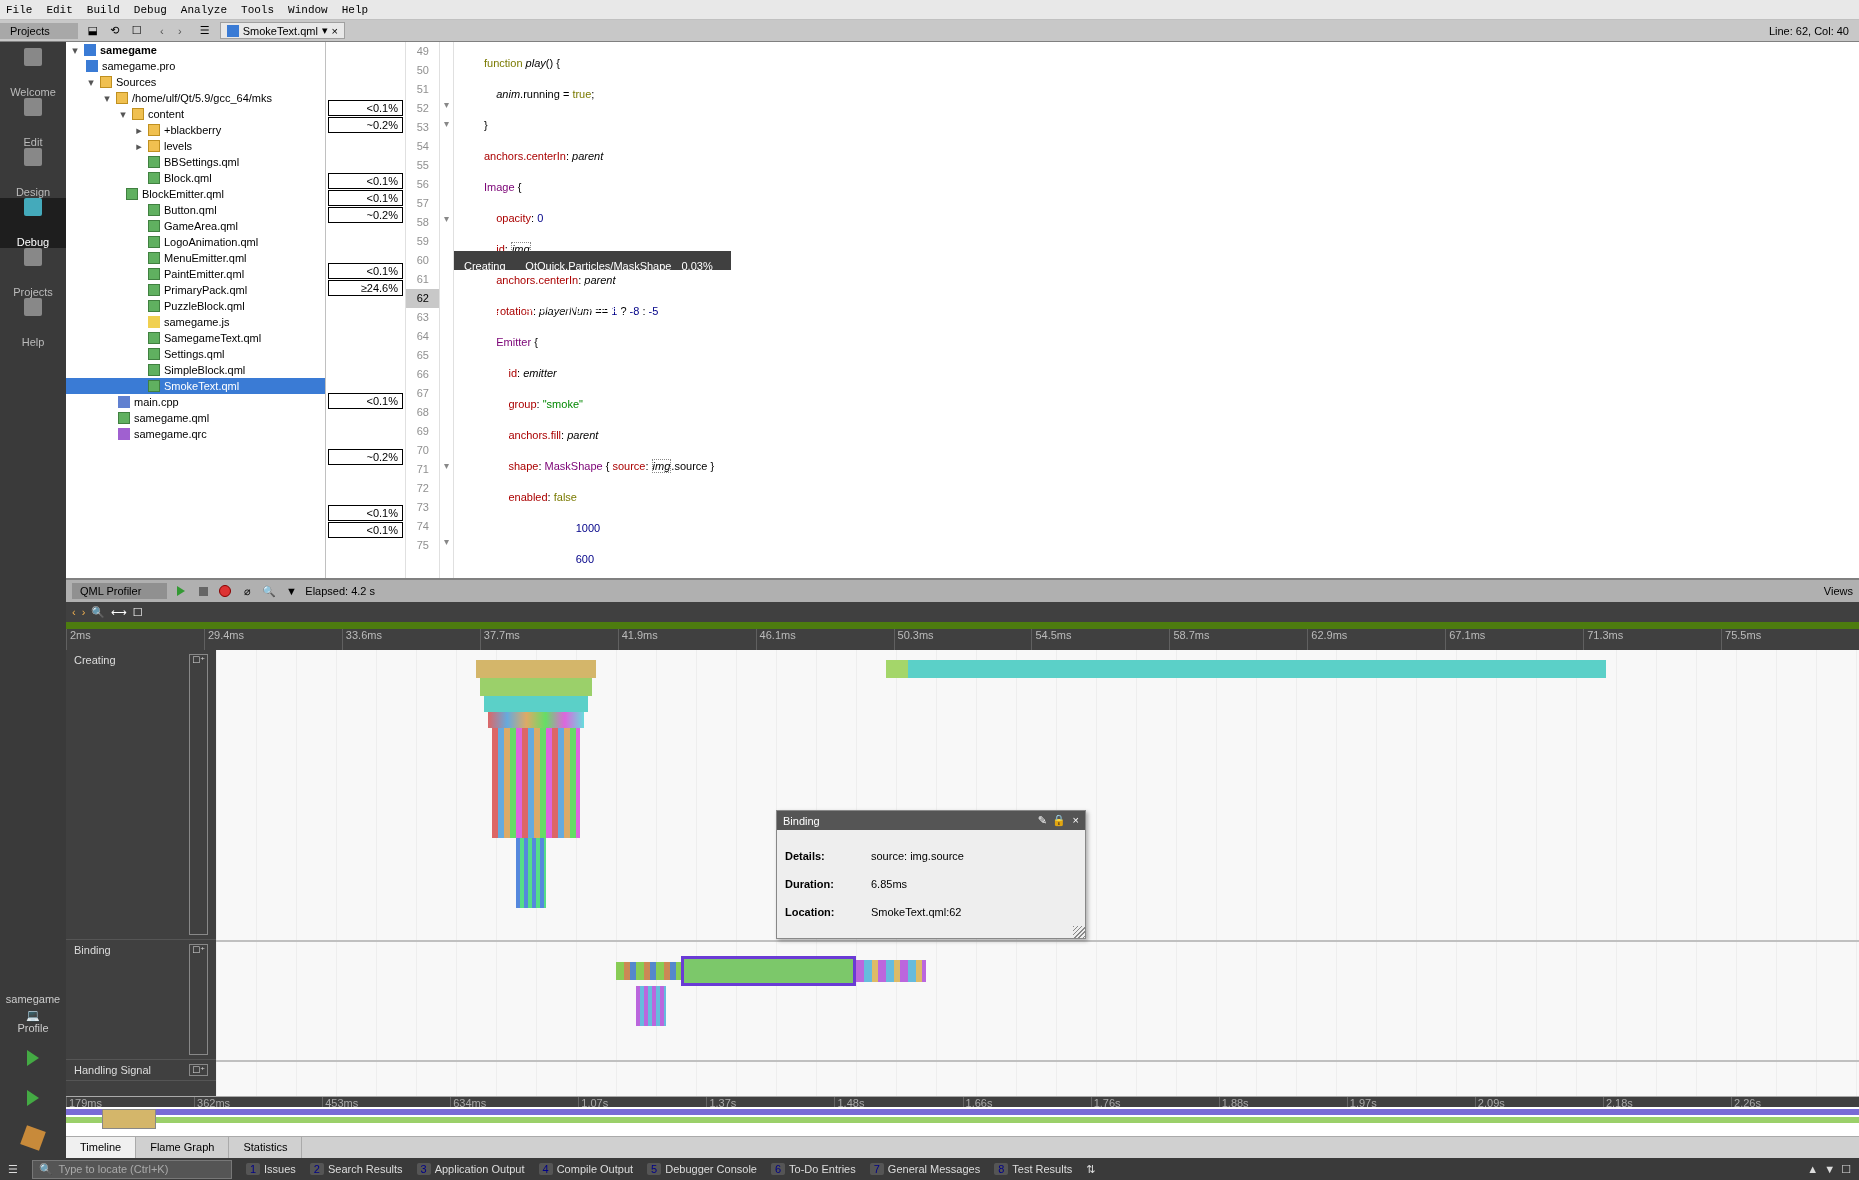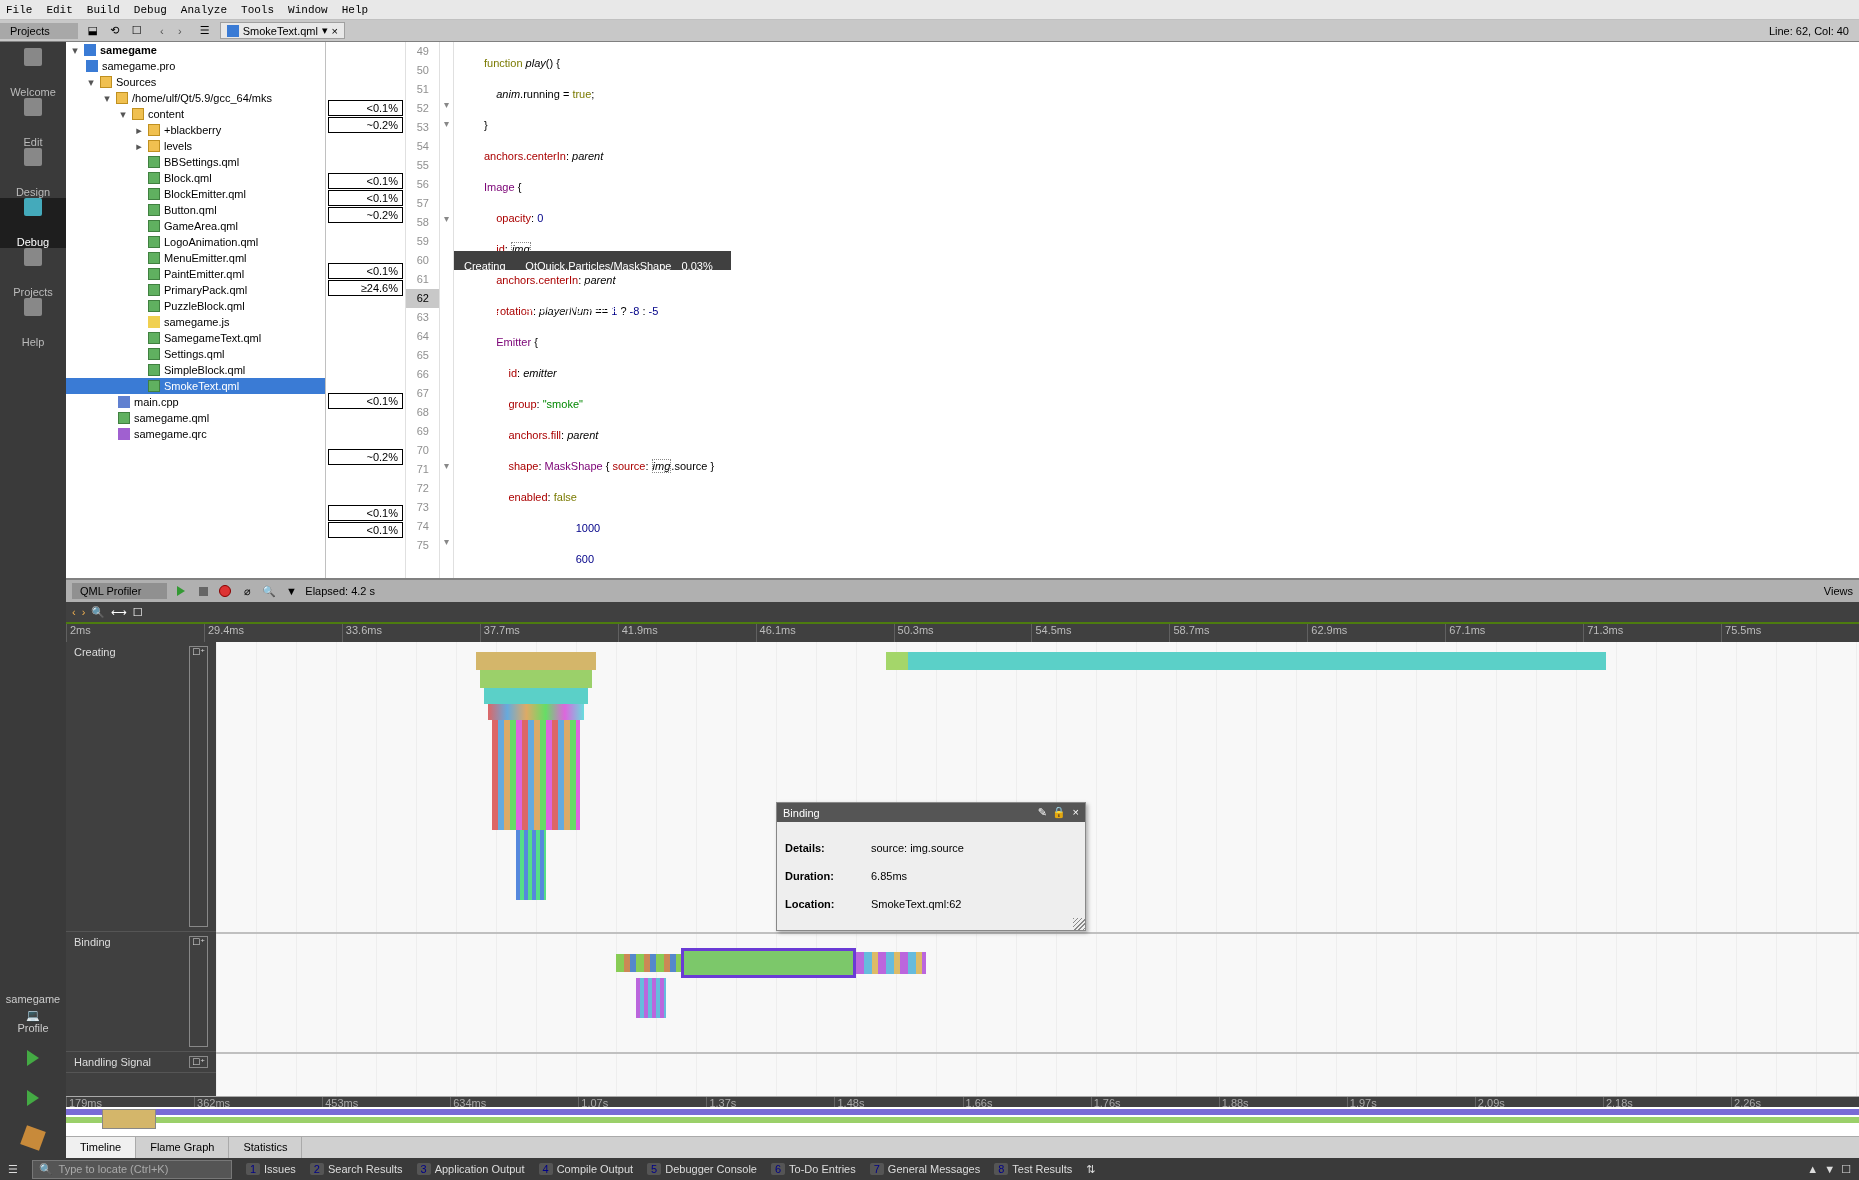--- a/index.html
+++ b/index.html
@@ -78,21 +78,21 @@
 .pf-head{height:22px;background:#b0b0b0;display:flex;align-items:center;padding:0 6px;gap:6px;}
 .pf-head .sel{background:#909090;padding:2px 26px 2px 8px;}
 .pf-head .right{margin-left:auto;}
 .pf-head .bt{width:16px;height:16px;display:inline-flex;align-items:center;justify-content:center;}
 .pf-head .recbt{width:12px;height:12px;background:#d33;border-radius:50%;border:1px solid #800;}
 .pf-head .play::before{content:"";border-left:8px solid #393;border-top:5px solid transparent;border-bottom:5px solid transparent;}
 .pf-head .stop::before{content:"";width:9px;height:9px;background:#666;display:inline-block;}
 
 .pf-ctrl{height:20px;background:#404040;display:flex;align-items:center;padding:0 6px;gap:6px;color:#fff;}
 .pf-ctrl .arr{color:#f0b050;}
-.pf-ruler{height:20px;background:#404040;color:#bbb;font-size:9px;display:flex;border-top:2px solid #4d7c0f;}
+.pf-ruler{height:28px;background:#404040;color:#bbb;font-size:9px;display:flex;border-top:7px solid #4d7c0f;}
 .pf-ruler span{flex:1;border-left:1px solid #606060;padding-left:3px;}
 
 .pf-body{flex:1;display:flex;}
 .pf-cats{width:150px;background:#404040;color:#ddd;display:flex;flex-direction:column;}
 .pf-cat{padding:4px 8px;border-bottom:1px solid #555;display:flex;justify-content:space-between;}
 .pf-cat .pl{border:1px solid #888;padding:0 2px;font-size:9px;}
 .pf-tracks{flex:1;position:relative;background:#f8f8f8;background-image:repeating-linear-gradient(to right,#eee 0,#eee 1px,transparent 1px,transparent 40px);overflow:hidden;}
 .blk{position:absolute;top:0;height:14px;}
 .pf-sep{position:absolute;left:0;right:0;height:2px;background:#c0c0c0;}
 
@@ -235,21 +235,21 @@
               <span>levels</span>
             </div>
           <div class="row" style="padding-left:82px;">
               <span class="ic qml"></span>
               <span>BBSettings.qml</span>
             </div>
           <div class="row" style="padding-left:82px;">
               <span class="ic qml"></span>
               <span>Block.qml</span>
             </div>
-          <div class="row" style="padding-left:82px;">
+          <div class="row" style="padding-left:52px;margin-left:8px;">
               <span class="ic qml"></span>
               <span>BlockEmitter.qml</span>
             </div>
           <div class="row" style="padding-left:82px;">
               <span class="ic qml"></span>
               <span>Button.qml</span>
             </div>
           <div class="row" style="padding-left:82px;">
               <span class="ic qml"></span>
               <span>GameArea.qml</span>

